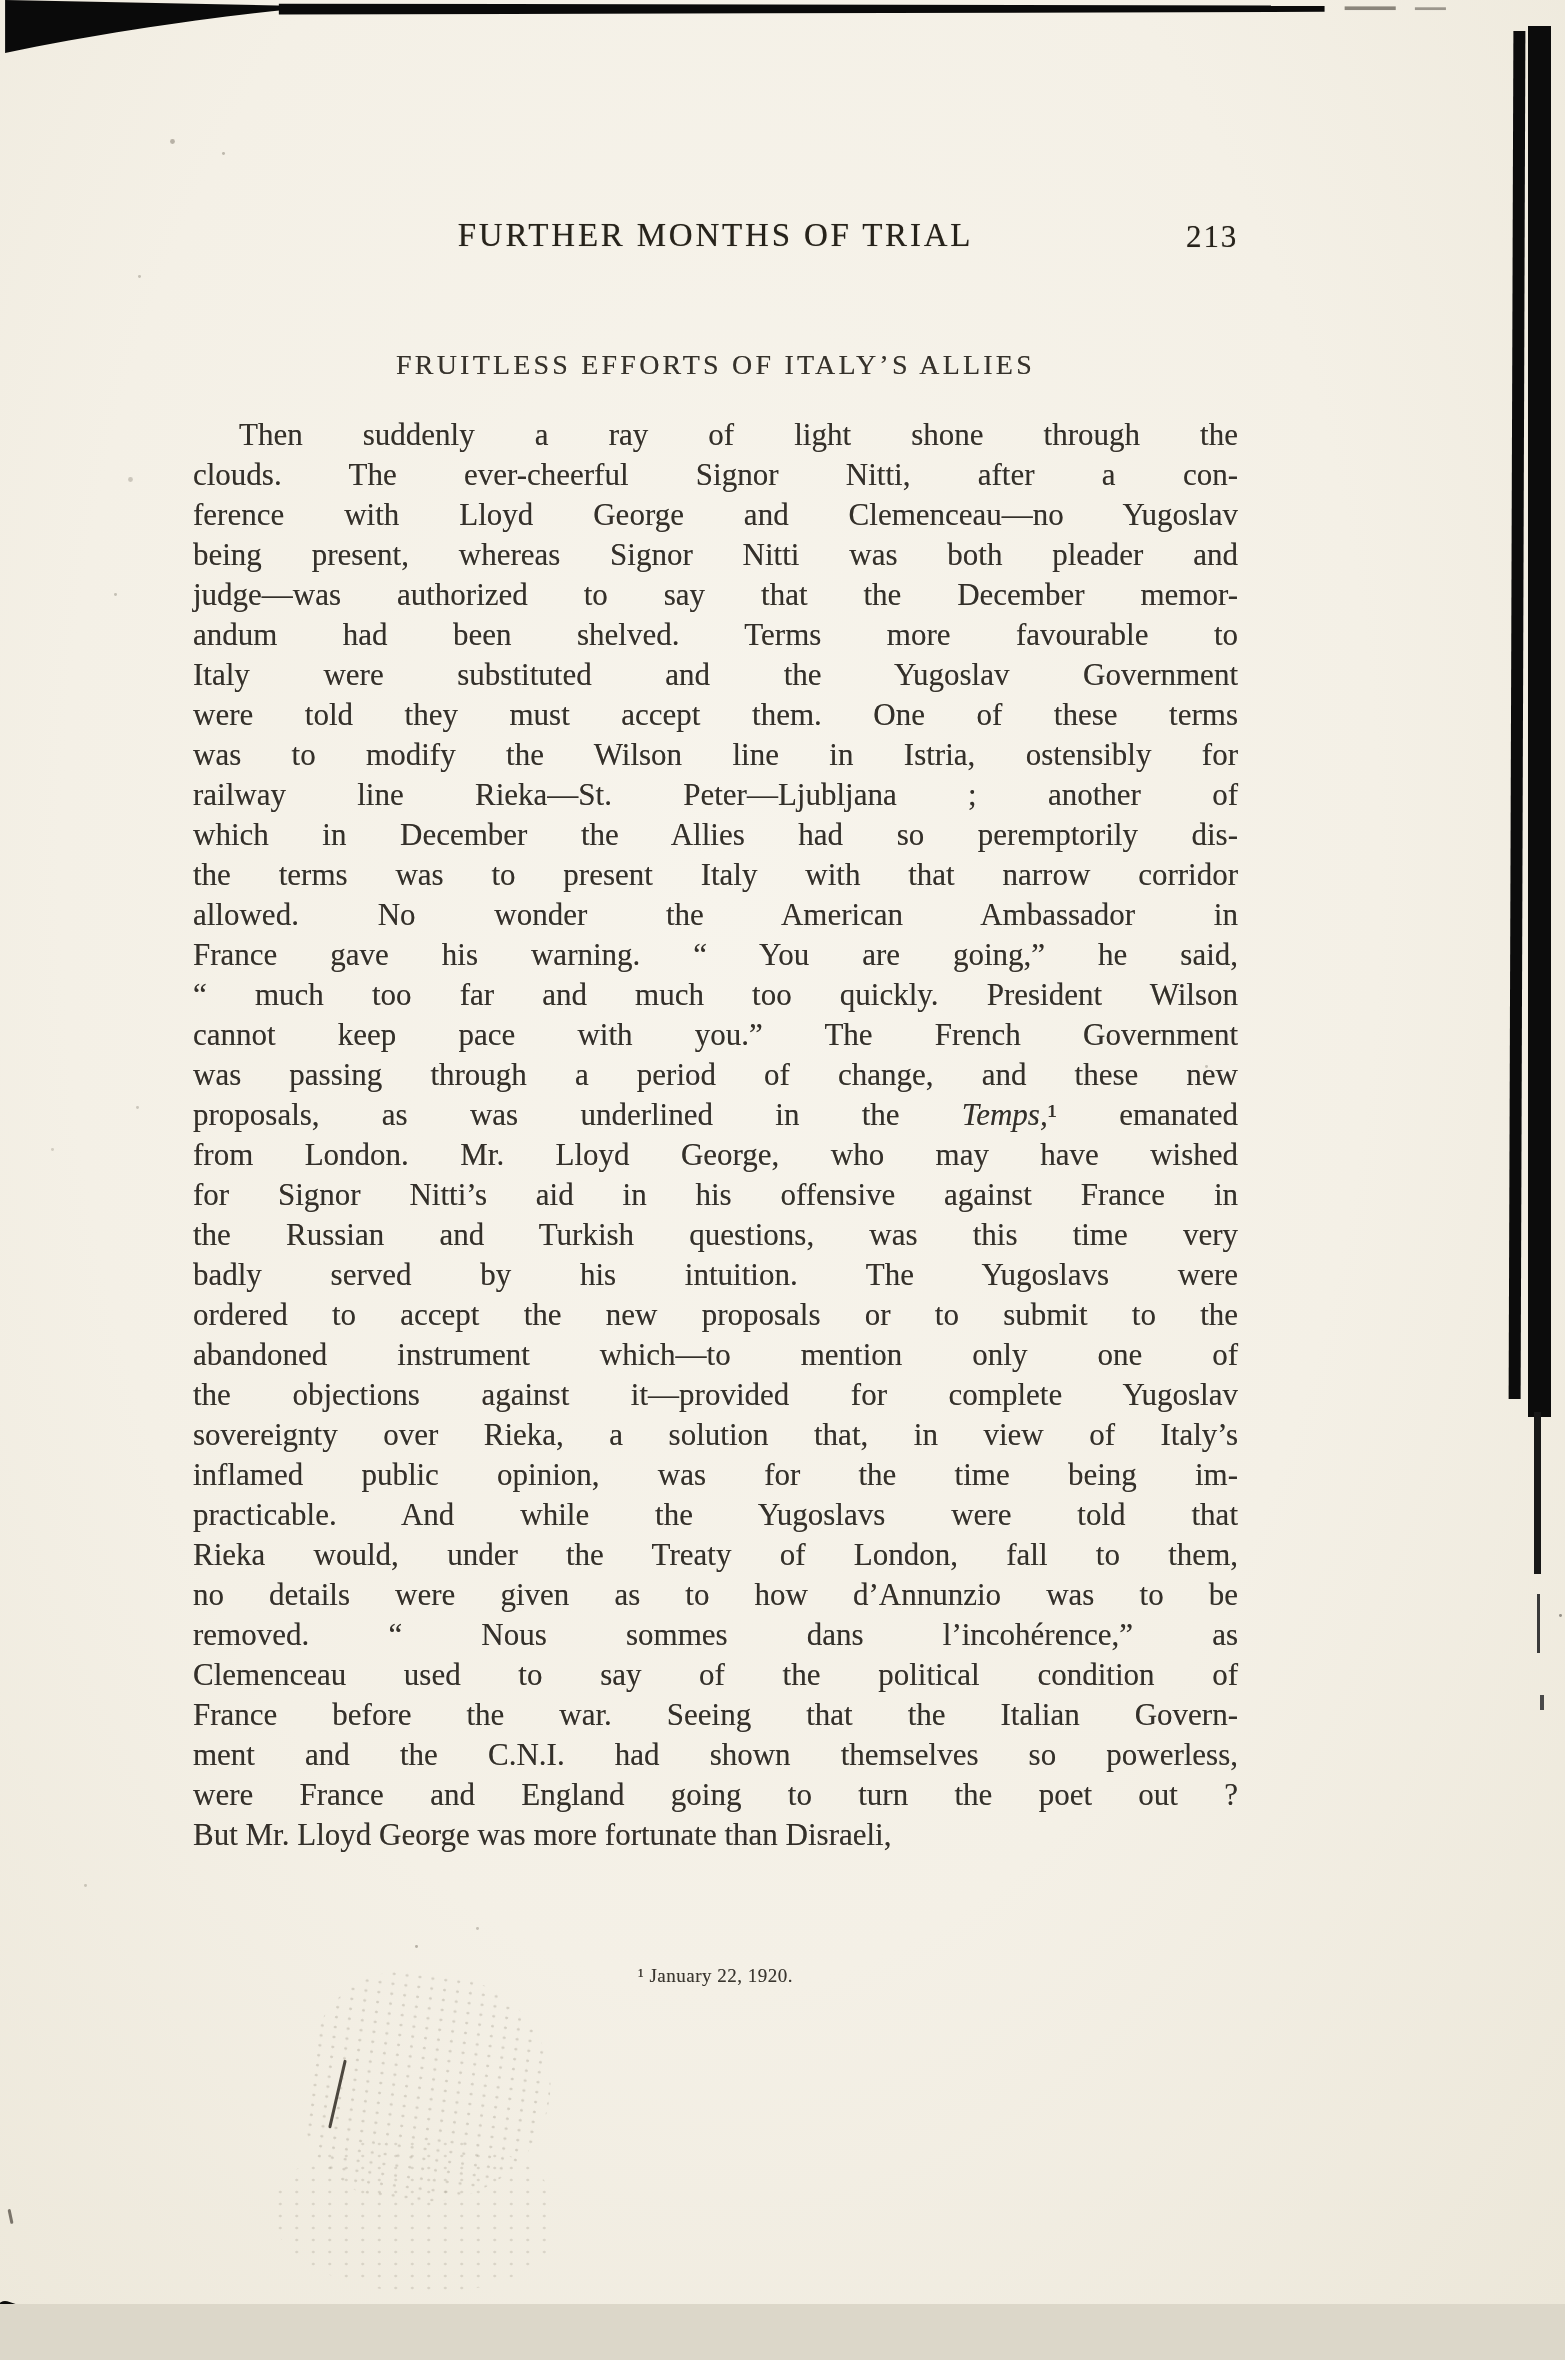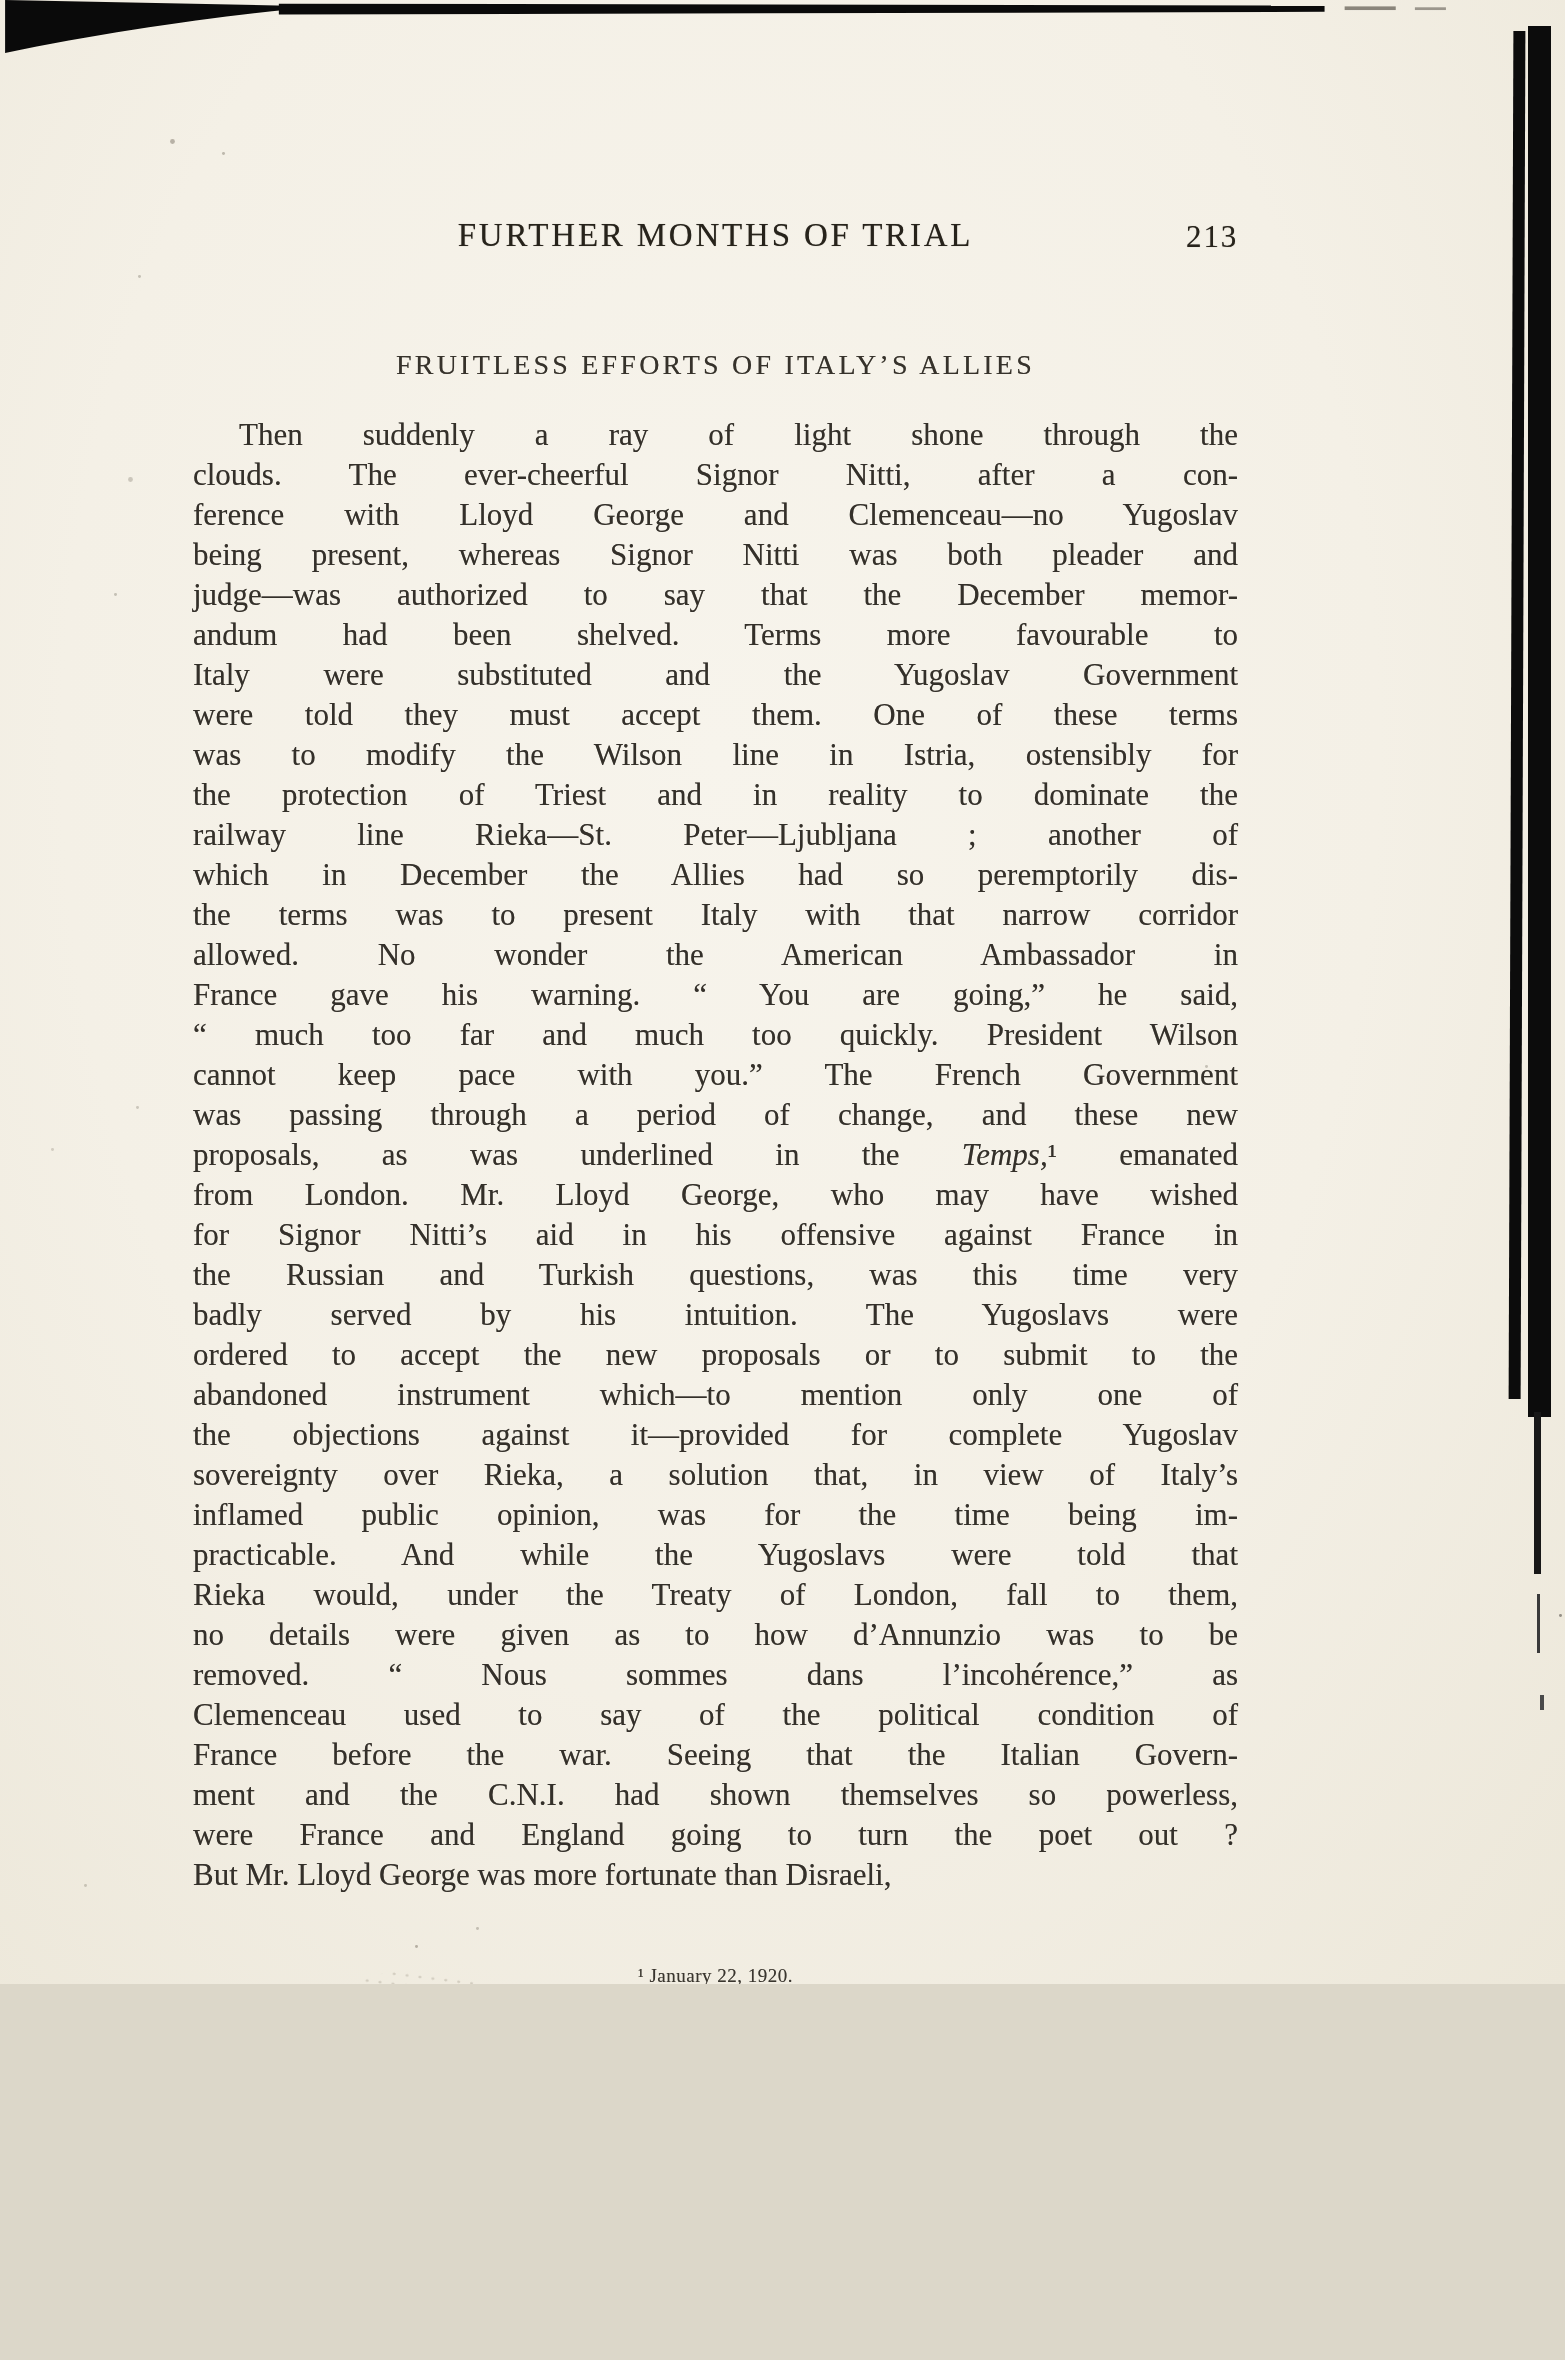--- a/index.html
+++ b/index.html
@@ -1,20 +1,20 @@
 <!DOCTYPE html>
 <html style="font-size:14.7px"><head>
 <meta charset="utf-8">
 <style>
   * { margin: 0; padding: 0; box-sizing: border-box; }
   html, body { background: #dcd7c9; }
   .page {
     position: relative;
     width: 1566px;
-    height: 1984px;
+    height: 2304px;
     overflow: hidden;
     background: radial-gradient(ellipse at 46% 38%, #f7f4ec 0%, #f4f0e6 55%, #ece7d9 100%);
     font-family: "Liberation Serif", "DejaVu Serif", serif;
     color: #33302a;
   }
 
   
   .page-header {
     position: absolute; left: 193px; top: 217px; width: 1045px; height: 42px;
   }
@@ -124,21 +124,20 @@
   <div class="body-text">
       <div class="line">Then suddenly a ray of light shone through the</div>
       <div class="line">clouds. The ever-cheerful Signor Nitti, after a con-</div>
       <div class="line">ference with Lloyd George and Clemenceau—no Yugoslav</div>
       <div class="line">being present, whereas Signor Nitti was both pleader and</div>
       <div class="line">judge—was authorized to say that the December memor-</div>
       <div class="line">andum had been shelved. Terms more favourable to</div>
       <div class="line">Italy were substituted and the Yugoslav Government</div>
       <div class="line">were told they must accept them. One of these terms</div>
       <div class="line">was to modify the Wilson line in Istria, ostensibly for</div>
-      <div class="line">the protection of Triest and in reality to dominate the</div>
       <div class="line">railway line Rieka—St. Peter—Ljubljana ; another of</div>
       <div class="line">which in December the Allies had so peremptorily dis-</div>
       <div class="line">the terms was to present Italy with that narrow corridor</div>
       <div class="line">allowed. No wonder the American Ambassador in</div>
       <div class="line">France gave his warning. “ You are going,” he said,</div>
       <div class="line">“ much too far and much too quickly. President Wilson</div>
       <div class="line">cannot keep pace with you.” The French Government</div>
       <div class="line">was passing through a period of change, and these new</div>
       <div class="line">proposals, as was underlined in the <i>Temps,</i>¹ emanated</div>
       <div class="line">from London. Mr. Lloyd George, who may have wished</div>

